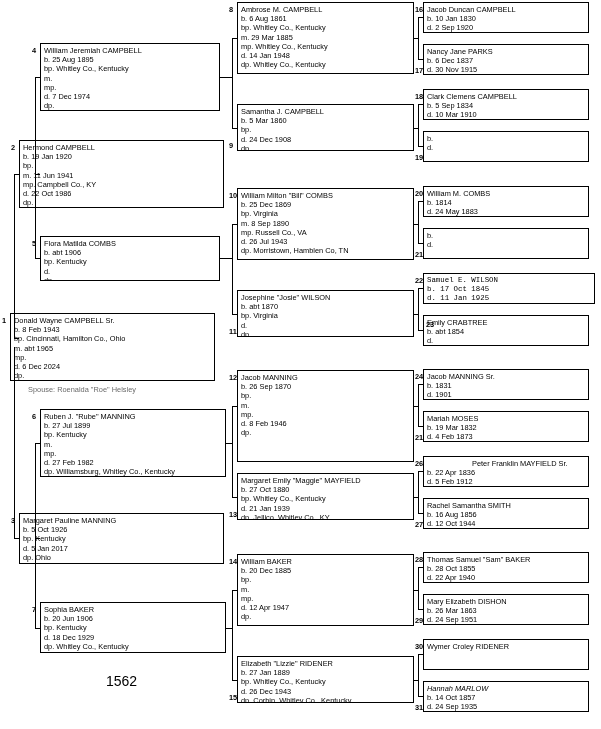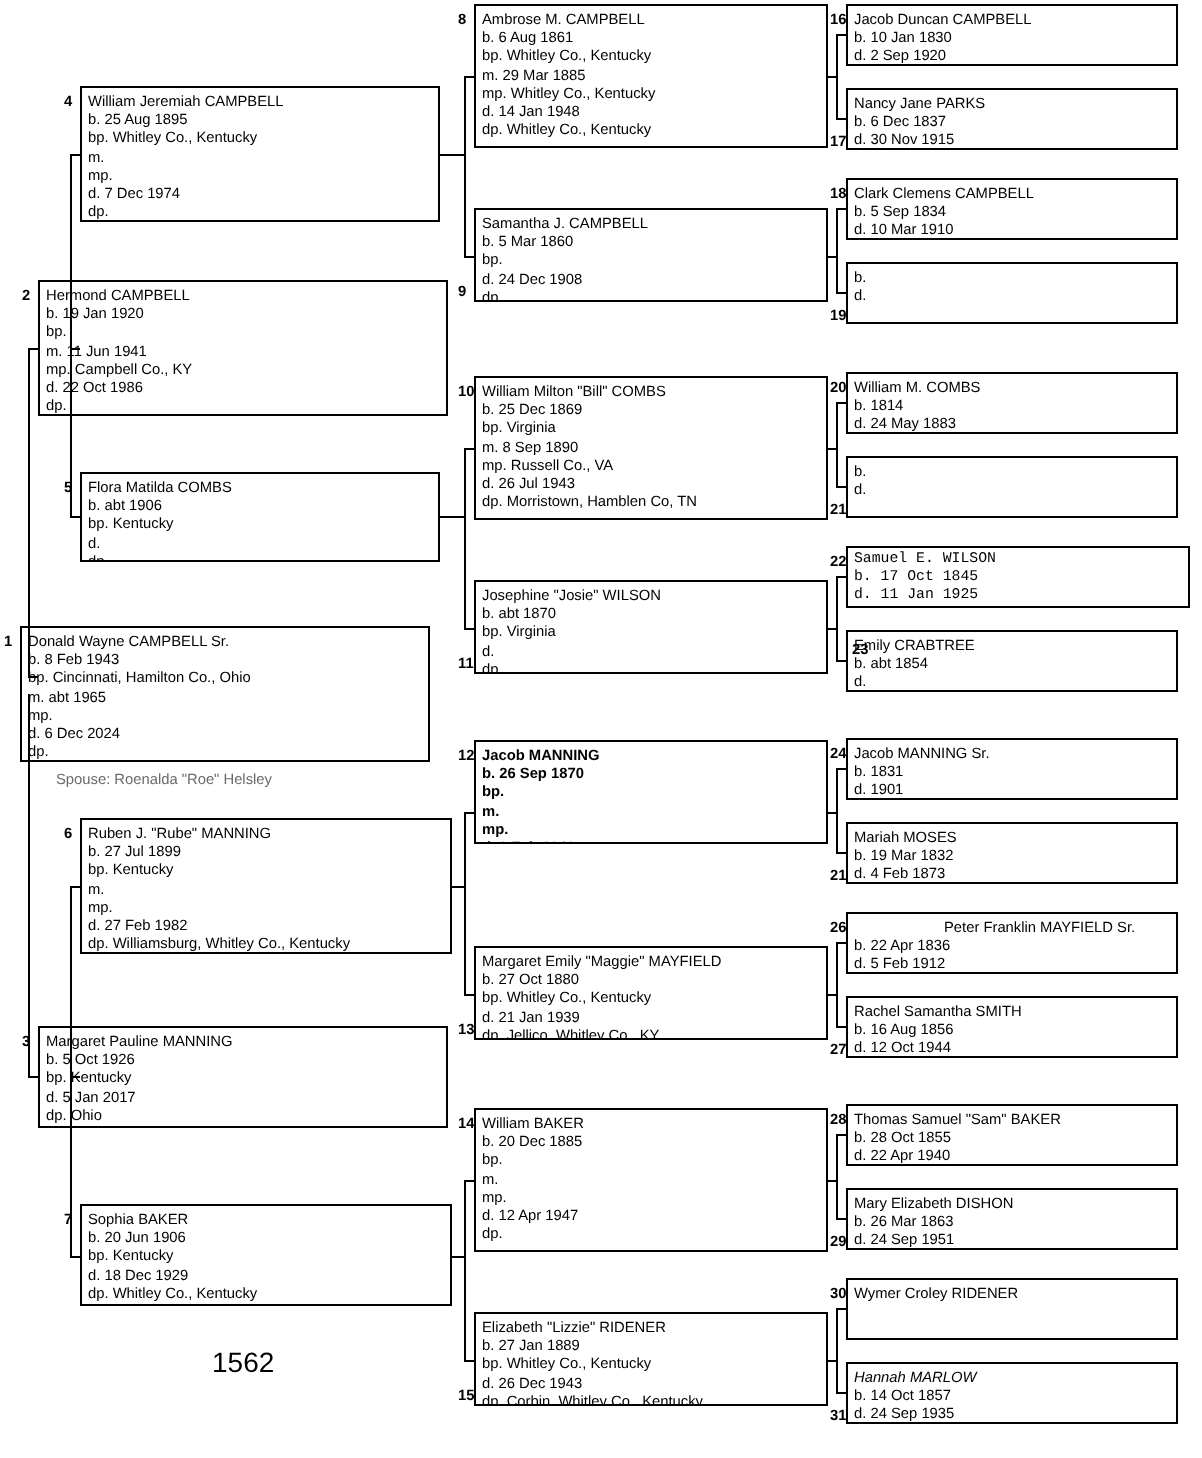--- a/index.html
+++ b/index.html
@@ -136,21 +136,21 @@
 d. 26 Jul 1943
 dp. Morristown, Hamblen Co, TN</span></div>
   <div class="num" style="left:229px; top:191px;">10</div>
 
   <div class="box" style="left:237px; top:290px; width:177px; height:47px;"><span style="display:block;">Josephine "Josie" WILSON</span><span style="display:block;">b. abt 1870
 bp. Virginia
 d.
 dp.</span></div>
   <div class="num" style="left:229px; top:327px;">11</div>
 
-  <div class="box" style="left:237px; top:370px; width:177px; height:52px;font-weight:bold;"><span style="display:block;">Jacob MANNING</span><span style="display:block;">b. 26 Sep 1870
+  <div class="box" style="left:237px; top:370px; width:177px; height:92px;"><span style="display:block;">Jacob MANNING</span><span style="display:block;">b. 26 Sep 1870
 bp.
 m.
 mp.
 d. 8 Feb 1946
 dp.</span></div>
   <div class="num" style="left:229px; top:373px;">12</div>
 
   <div class="box" style="left:237px; top:473px; width:177px; height:47px;"><span style="display:block;">Margaret Emily "Maggie" MAYFIELD</span><span style="display:block;">b. 27 Oct 1880
 bp. Whitley Co., Kentucky
 d. 21 Jan 1939

